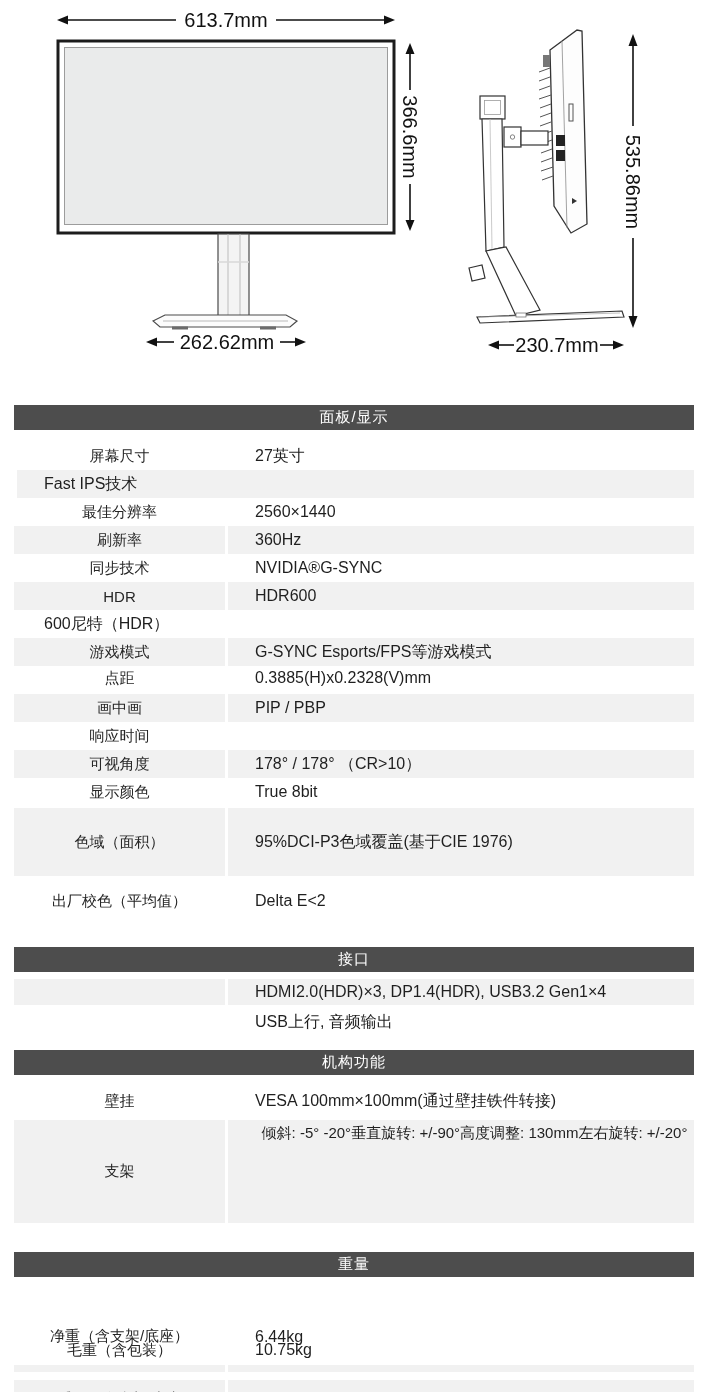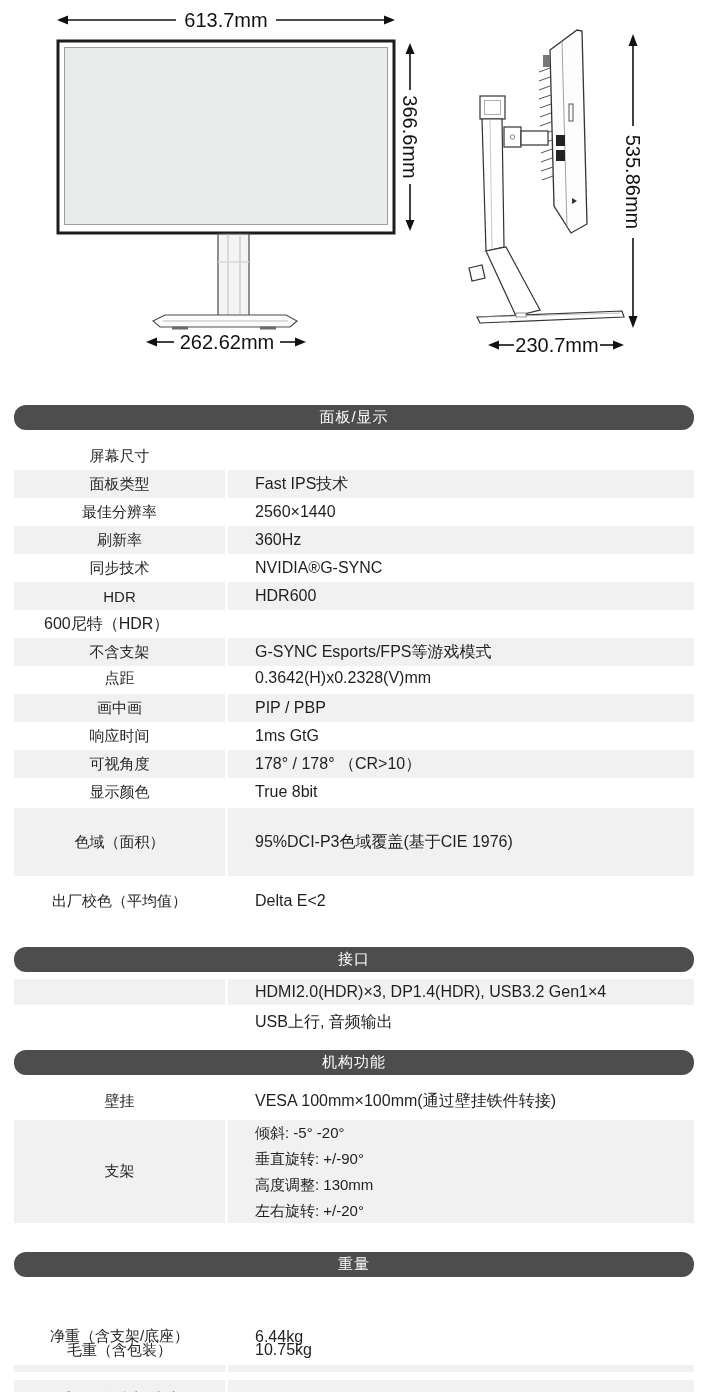--- a/index.html
+++ b/index.html
@@ -9,33 +9,33 @@
     color:#222;
   }
   .page { position:relative; width:708px; height:1392px; overflow:hidden; background:#fff; }
 
   .diagram-wrap { position:absolute; top:0; left:0; width:700px; height:400px; }
 
   .bar {
     position:absolute; left:14px; width:680px; height:25px;
     background:#4d4d4d; color:#fff;
     display:flex; align-items:center; justify-content:center;
-    font-size:15px; letter-spacing:1px;border-radius:12px;
+    font-size:15px; letter-spacing:1px;
   }
   .row { position:absolute; left:14px; width:680px; display:flex; }
   .row .label {
     width:211px; display:flex; align-items:center; justify-content:center;
     font-size:15px; color:#262626; text-align:left;
   }
   .row .value {
     flex:1; margin-left:3px; display:flex; align-items:center;
     padding-left:27px; font-size:16px; color:#1f1f1f;
   }
   .row.gray .label, .row.gray .value { background:#f1f1f1; }
-  .value.multi { flex-direction:column; align-items:flex-start; justify-content:center; }
+  .value.multi { flex-direction:row; align-items:flex-start; justify-content:center; }
   .value.multi .vline { line-height:26px; font-size:15px; }
 
   svg text { font-family:"Liberation Sans","DejaVu Sans",sans-serif; fill:#111; }
   .dim-text { font-size:20px; }
 </style>
 </head>
 <body>
 
 <div class="page">
 
@@ -132,23 +132,23 @@
       </g>
     </svg>
   </div>
 
   <div class="bar" style="top:405px">
     <span>面板/显示</span>
   </div>
 
   <div class="row" style="top:442px;height:28px">
     <div class="label">屏幕尺寸</div>
+    <div class="value">27英寸</div>
   </div>
   <div class="row gray" style="top:470px;height:28px">
-    <div class="label">面板类型</div>
     <div class="value">Fast IPS技术</div>
   </div>
   <div class="row" style="top:498px;height:28px">
     <div class="label">最佳分辨率</div>
     <div class="value">2560×1440</div>
   </div>
   <div class="row gray" style="top:526px;height:28px">
     <div class="label">刷新率</div>
     <div class="value">360Hz</div>
   </div>
@@ -157,34 +157,33 @@
     <div class="value">NVIDIA®G-SYNC</div>
   </div>
   <div class="row gray" style="top:582px;height:28px">
     <div class="label">HDR</div>
     <div class="value">HDR600</div>
   </div>
   <div class="row" style="top:610px;height:28px">
     <div class="value">600尼特（HDR）</div>
   </div>
   <div class="row gray" style="top:638px;height:28px">
-    <div class="label">不含支架</div>
+    <div class="label">游戏模式</div>
     <div class="value">G-SYNC Esports/FPS等游戏模式</div>
   </div>
   <div class="row" style="top:656px;height:44px">
     <div class="label">点距</div>
-    <div class="value">0.3642(H)x0.2328(V)mm</div>
+    <div class="value">0.3885(H)x0.2328(V)mm</div>
   </div>
   <div class="row gray" style="top:694px;height:28px">
     <div class="label">画中画</div>
     <div class="value">PIP / PBP</div>
   </div>
   <div class="row" style="top:722px;height:28px">
     <div class="label">响应时间</div>
-    <div class="value">1ms GtG</div>
   </div>
   <div class="row gray" style="top:750px;height:28px">
     <div class="label">可视角度</div>
     <div class="value">178° / 178° （CR&gt;10）</div>
   </div>
   <div class="row" style="top:778px;height:28px">
     <div class="label">显示颜色</div>
     <div class="value">True 8bit</div>
   </div>
   <div class="row gray" style="top:808px;height:68px">

